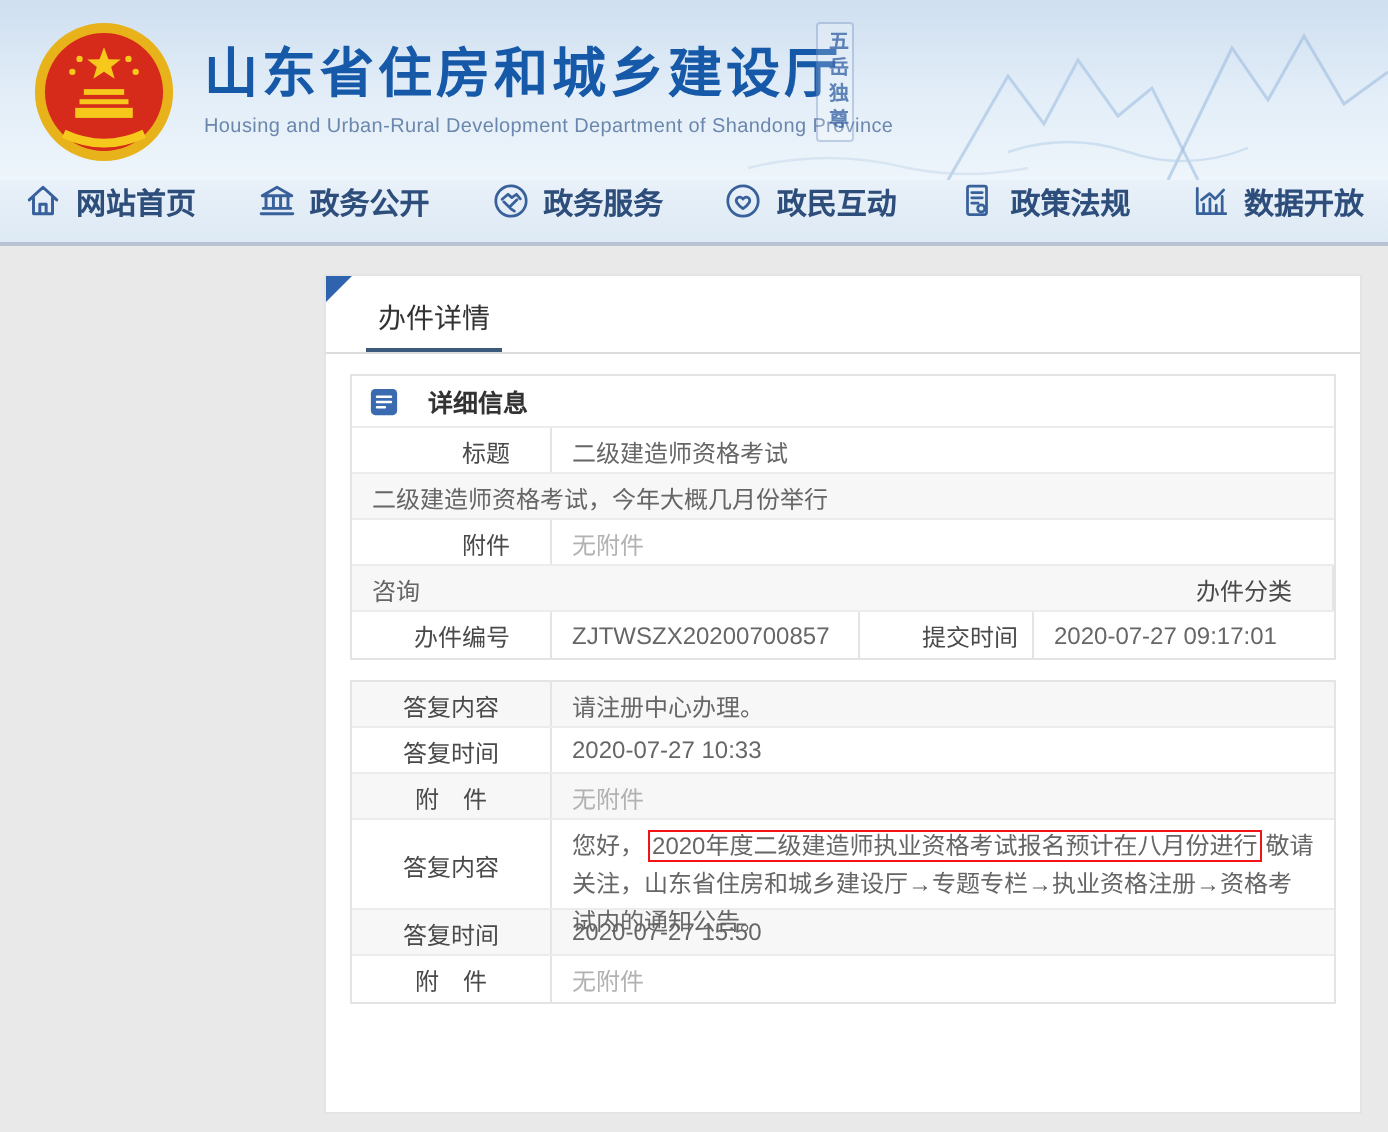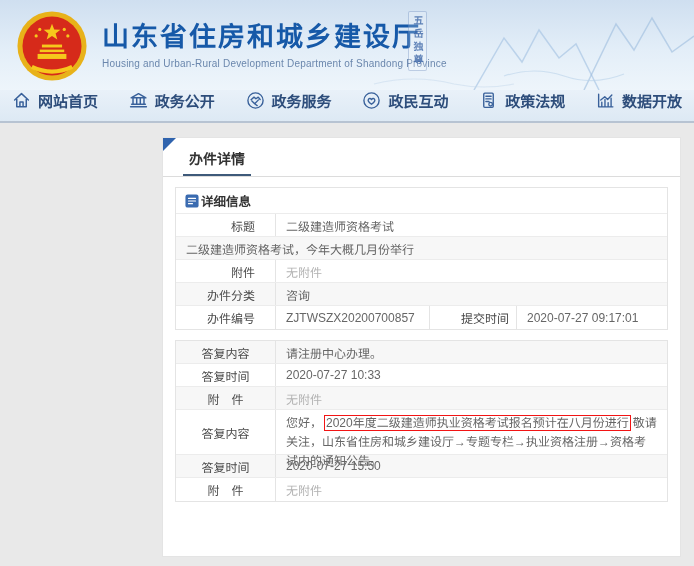--- a/index.html
+++ b/index.html
@@ -51,29 +51,29 @@
   
   .main-area { height:441px; background:#e9e9e9; padding-top:15px; }
   .panel {
     width:517px; height:418px; margin-left:163px; background:#fff;
     position:relative; box-shadow:0 0 0 1px rgba(0,0,0,0.02);
   }
   .corner {
     position:absolute; top:0; left:0; width:0; height:0;
     border-top:13px solid #2f63ad; border-right:13px solid transparent;
   }
-  .tabbar { padding:10px 12px 0 12px; border-bottom:1px solid #dcdcdc;font-weight:bold; }
+  .tabbar { padding:10px 12px 0 12px; border-bottom:1px solid #dcdcdc; }
   .tab {
     display:inline-block; margin-left:8px; padding:0 6px 6px 6px;
     font-size:14px; color:#333; border-bottom:2px solid #3e5a7a; cursor:pointer;
   }
 
   .info-table { margin:10px 12px 0 12px; border:1px solid #e4e4e4; font-size:12px; }
   .sec-head {
-    height:26px; display:flex; align-items:center; gap:2px; padding:0 9px;
+    height:26px; display:flex; align-items:center; gap:15px; padding:0 9px;
     border-bottom:1px solid #ececec; font-weight:bold; color:#333; font-size:12.5px;
     background:#fff;
   }
   .sec-icon { width:14px; height:14px; display:inline-block; }
   .sec-icon svg { display:block; }
 
   .row { display:flex; align-items:stretch; height:23px; border-bottom:1px solid #ececec; background:#fff; }
   .row.tall { height:45px; }
   .row:last-child { border-bottom:none; }
   .row.alt { background:#f7f7f7; }
@@ -209,22 +209,22 @@
           <div class="cell value">二级建造师资格考试</div>
         </div>
         <div class="row alt">
           <div class="cell value">二级建造师资格考试，今年大概几月份举行</div>
         </div>
         <div class="row">
           <div class="cell label">附件</div>
           <div class="cell value muted">无附件</div>
         </div>
         <div class="row alt">
+          <div class="cell value">咨询</div>
           <div class="cell label">办件分类</div>
-          <div class="cell value">咨询</div>
         </div>
         <div class="row">
           <div class="cell label">办件编号</div>
           <div class="cell value">ZJTWSZX20200700857</div>
           <div class="cell label2">提交时间</div>
           <div class="cell value2">2020-07-27 09:17:01</div>
         </div>
       </div>
 
       <div class="info-table">

